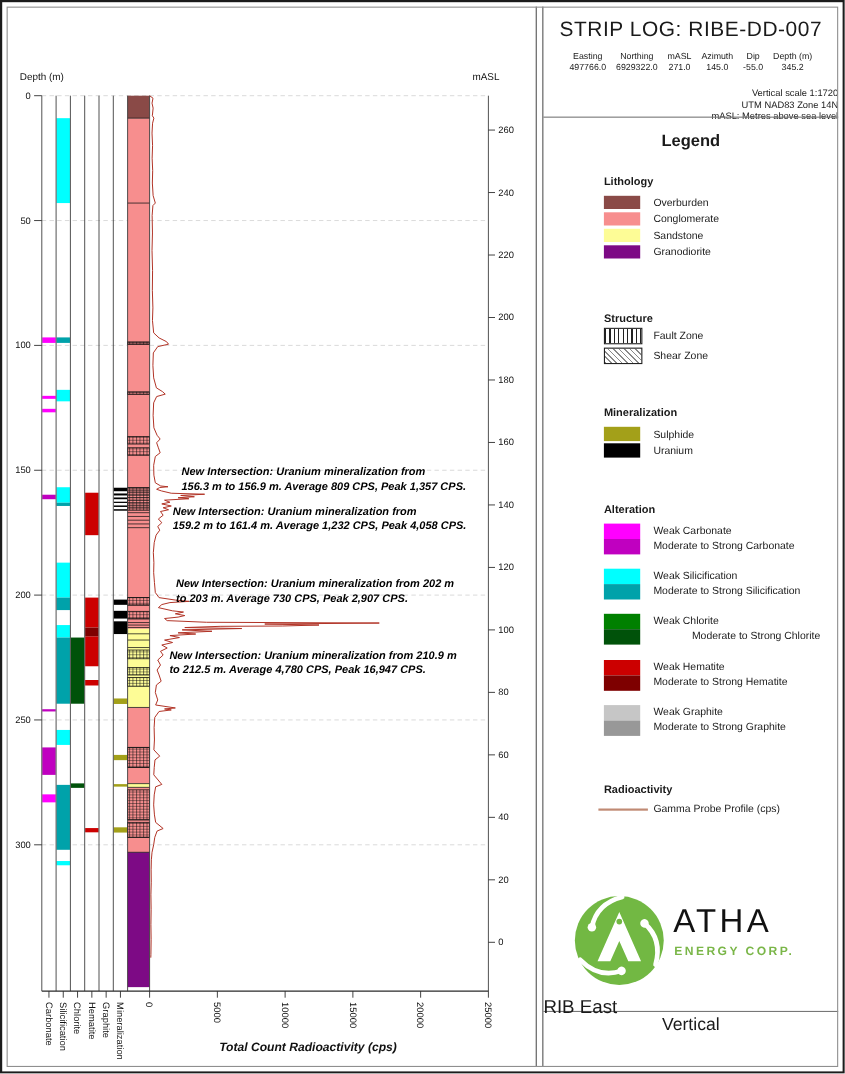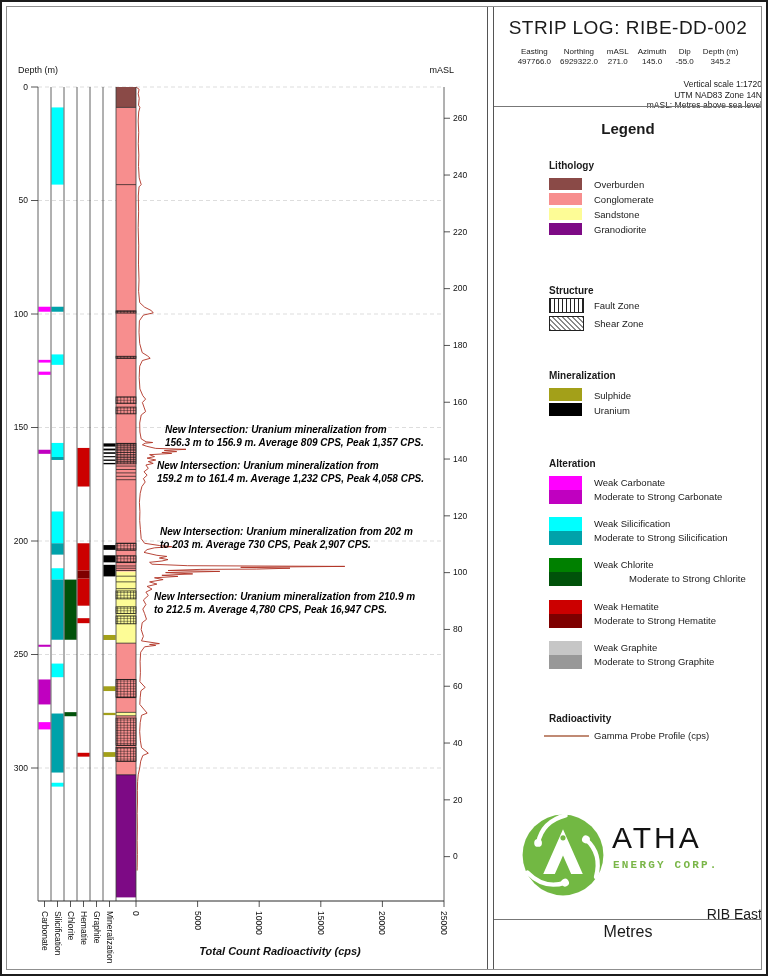--- a/index.html
+++ b/index.html
@@ -21,23 +21,23 @@
   .hd{position:absolute;left:55px;font-weight:bold;font-size:10px;white-space:nowrap;}
   .sw{position:absolute;left:55px;width:33px;}
   .lbl{position:absolute;left:100px;font-size:9.5px;white-space:nowrap;}
   .hatch-v{background:repeating-linear-gradient(90deg,#222 0 1px,#fff 1px 4px);border:1px solid #222;}
   .hatch-d{background:repeating-linear-gradient(45deg,#8a8a8a 0 1px,#fff 1px 3.5px);border:1px solid #222;}
   .two{border:0;}
   .two div{width:33px;height:14px;}
   .radline{position:absolute;left:50px;top:729px;width:45px;height:2px;background:#c08a74;}
   .logo-icon{position:absolute;left:26px;top:806px;width:86px;height:86px;}
   .logo-atha{position:absolute;left:118px;top:815px;font-size:30px;font-weight:normal;letter-spacing:3px;color:#121212;}
-  .logo-corp{position:absolute;left:119px;top:853px;font-size:11px;letter-spacing:2.2px;color:#7ab648;font-weight:bold;font-family:Liberation Mono, monospace;}
+  .logo-corp{position:absolute;left:119px;top:853px;font-size:11px;letter-spacing:2.2px;color:#7ab648;font-weight:bold;}
   .proj{position:absolute;top:917px;left:0;width:100%;text-align:center;font-size:16px;}
-  .area{position:absolute;top:900px;left:0;width:100%;text-align:right;font-size:14px;}
+  .area{position:absolute;top:900px;left:0;width:100%;text-align:left;font-size:17px;}
 </style>
 </head>
 <body>
 
 <div class="sheet">
 
   <svg id="log-svg" width="484" height="976" viewBox="0 0 484 976">
     <defs>
       <pattern id="faultpat" width="3.2" height="2.6" patternUnits="userSpaceOnUse">
         <line x1="0.5" y1="0" x2="0.5" y2="2.6" stroke="#101010" stroke-width="0.55"></line>
@@ -255,21 +255,21 @@
     <div>to 203 m. Average 730 CPS, Peak 2,907 CPS.</div>
   </div>
   <div class="ann" style="left:152px;top:588px;">
     <div>New Intersection: Uranium mineralization from 210.9 m</div>
     <div>to 212.5 m. Average 4,780 CPS, Peak 16,947 CPS.</div>
   </div>
 
   <div class="divline"></div>
   <div class="rp">
 
-    <div class="title">STRIP LOG: RIBE-DD-002</div>
+    <div class="title">STRIP LOG: RIBE-DD-007</div>
 
     <div class="fields">
       <div class="fcell">
         <div>Easting</div>
         <div class="fv">497766.0</div>
       </div>
       <div class="fcell">
         <div>Northing</div>
         <div class="fv">6929322.0</div>
       </div>
@@ -376,18 +376,18 @@
         <circle cx="21" cy="36" r="4.5" transform="rotate(120 50 50)"></circle>
         <circle cx="21" cy="36" r="4.5" transform="rotate(240 50 50)"></circle>
         <path d="M50 20 L73 72 L59.5 72 L50 50.5 L40.5 72 L27 72 Z"></path>
       </g>
       <circle cx="50" cy="30" r="3" fill="#72b843"></circle>
     </svg>
     <div class="logo-atha">ATHA</div>
     <div class="logo-corp">ENERGY CORP.</div>
 
     <div class="hr" style="top:913px;"></div>
-    <div class="proj">Metres</div>
+    <div class="proj">Vertical</div>
     <div class="area">RIB East</div>
   </div>
 
   <div class="frame"></div>
 </div>
 
 </body></html>

